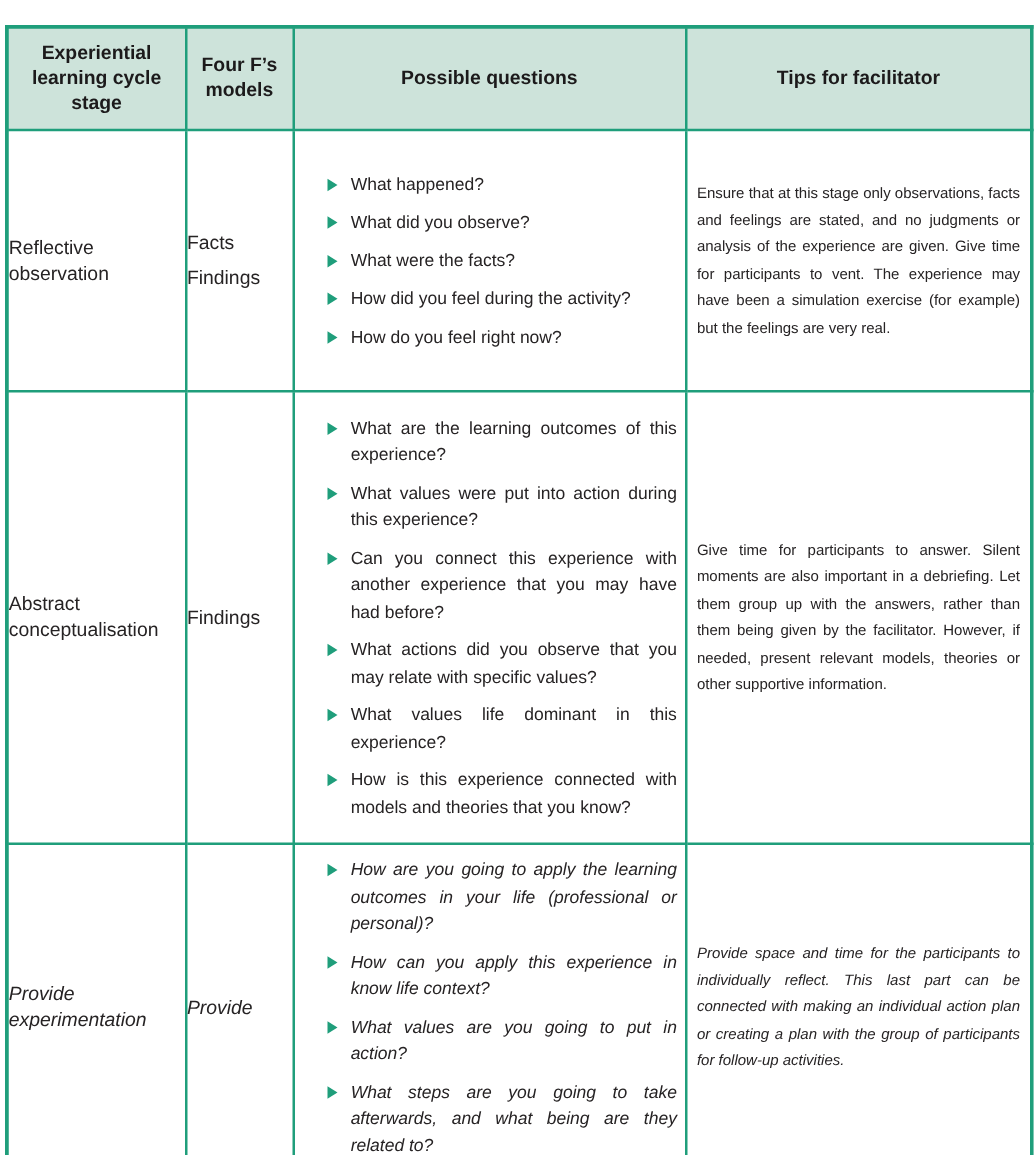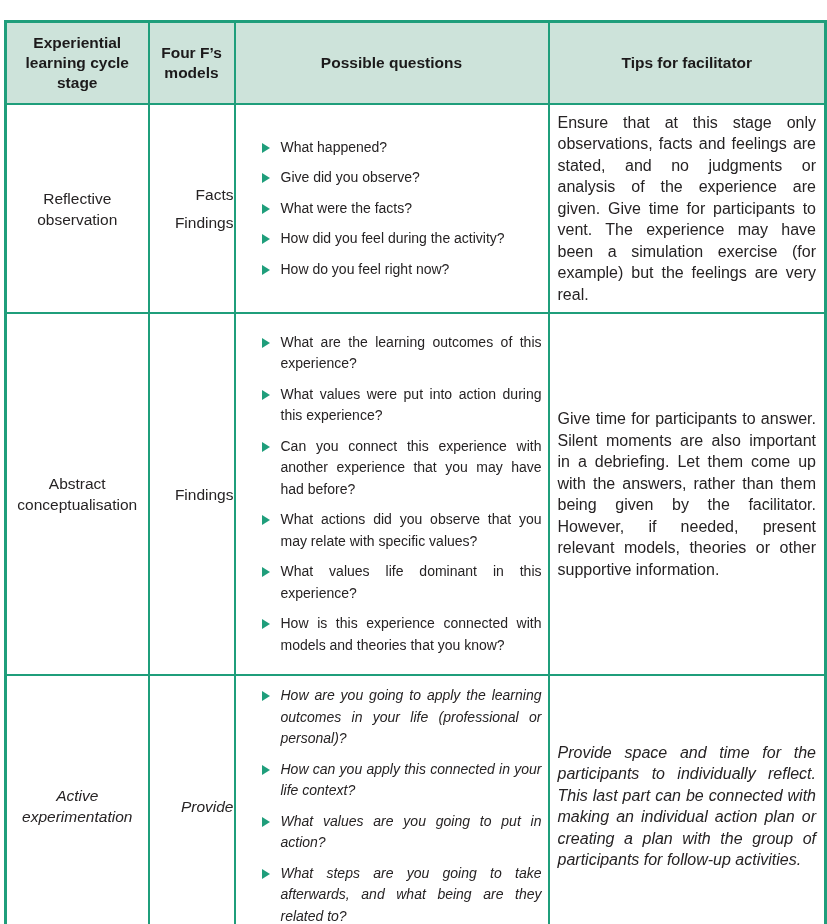--- a/index.html
+++ b/index.html
@@ -25,38 +25,38 @@
   thead th{
     background:var(--header-bg);
     font-weight:bold;font-size:15.5px;line-height:20px;
     text-align:center;height:76px;color:#1c1a1b;
     padding:2px 6px;
   }
   tbody tr:nth-child(1) td{height:207px;}
   tbody tr:nth-child(2) td{height:360px;border-radius:22px;}
   tbody tr:nth-child(3) td{height:237px;font-style:italic;}
   .stage{
-    text-align:center;font-size:15.5px;line-height:21px;
+    text-align:left;font-size:15.5px;line-height:21px;
   }
-  .fourf{text-align:right;font-size:15.5px;line-height:21px;}
+  .fourf{text-align:left;font-size:15.5px;line-height:21px;}
   .fourf .fline{margin:7px 0;}
   ul.qlist{list-style:none;margin:0;padding:0 6px 0 26px;}
   ul.qlist li{
     display:flex;gap:11px;margin:9px 0;
     font-size:14px;line-height:21.5px;
   }
   .tri{
     flex:none;width:0;height:0;margin-top:6px;
     border-left:8px solid var(--green);
     border-top:5px solid transparent;
     border-bottom:5px solid transparent;
   }
   .qtext{flex:1;text-align:justify;}
   .tips{
-    padding:0 8px;font-size:16px;line-height:21.5px;
+    padding:0 8px;font-size:12px;line-height:21.5px;
     text-align:justify;
   }
 </style>
 </head>
 <body>
 
 <div class="page">
   <table class="facil">
     <colgroup>
       <col class="c1">
@@ -84,21 +84,21 @@
             </div>
           </td>
           <td>
             <ul class="qlist">
               <li>
                 <span class="tri"></span>
                 <span class="qtext">What happened?</span>
               </li>
               <li>
                 <span class="tri"></span>
-                <span class="qtext">Give did you observe?</span>
+                <span class="qtext">What did you observe?</span>
               </li>
               <li>
                 <span class="tri"></span>
                 <span class="qtext">What were the facts?</span>
               </li>
               <li>
                 <span class="tri"></span>
                 <span class="qtext">How did you feel during the activity?</span>
               </li>
               <li>
@@ -142,41 +142,41 @@
                 <span class="tri"></span>
                 <span class="qtext">What values life dominant in this experience?</span>
               </li>
               <li>
                 <span class="tri"></span>
                 <span class="qtext">How is this experience connected with models and theories that you know?</span>
               </li>
             </ul>
           </td>
           <td>
-            <div class="tips">Give time for participants to answer. Silent moments are also important in a debriefing. Let them come up with the answers, rather than them being given by the facilitator. However, if needed, present relevant models, theories or other supportive information.</div>
+            <div class="tips">Give time for participants to answer. Silent moments are also important in a debriefing. Let them group up with the answers, rather than them being given by the facilitator. However, if needed, present relevant models, theories or other supportive information.</div>
           </td>
         </tr>
         <tr>
           <td>
-            <div class="stage">Active experimentation</div>
+            <div class="stage">Provide experimentation</div>
           </td>
           <td>
             <div class="fourf">
               <div class="fline">Provide</div>
             </div>
           </td>
           <td>
             <ul class="qlist">
               <li>
                 <span class="tri"></span>
                 <span class="qtext">How are you going to apply the learning outcomes in your life (professional or personal)?</span>
               </li>
               <li>
                 <span class="tri"></span>
-                <span class="qtext">How can you apply this connected in your life context?</span>
+                <span class="qtext">How can you apply this experience in know life context?</span>
               </li>
               <li>
                 <span class="tri"></span>
                 <span class="qtext">What values are you going to put in action?</span>
               </li>
               <li>
                 <span class="tri"></span>
                 <span class="qtext">What steps are you going to take afterwards, and what being are they related to?</span>
               </li>
             </ul>

